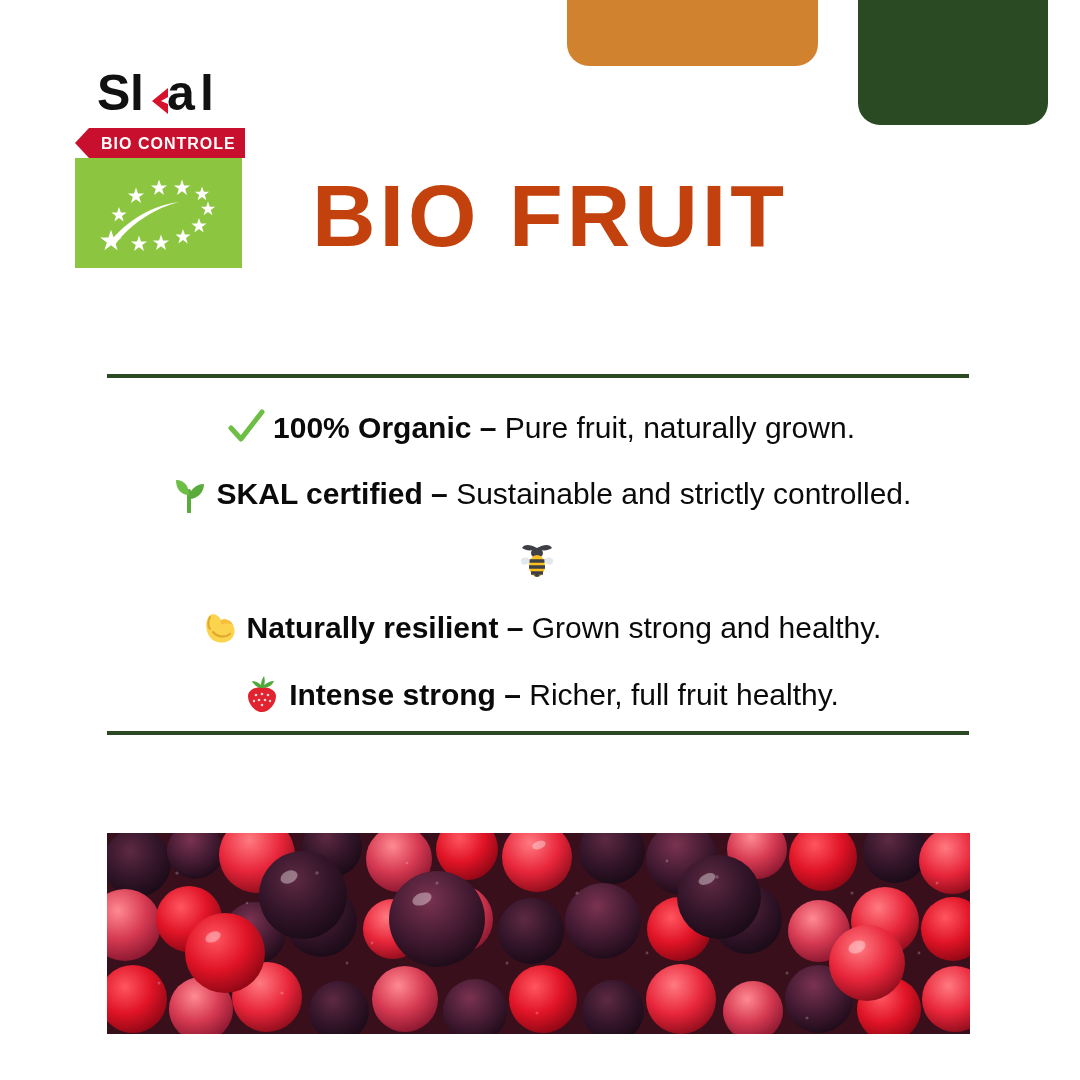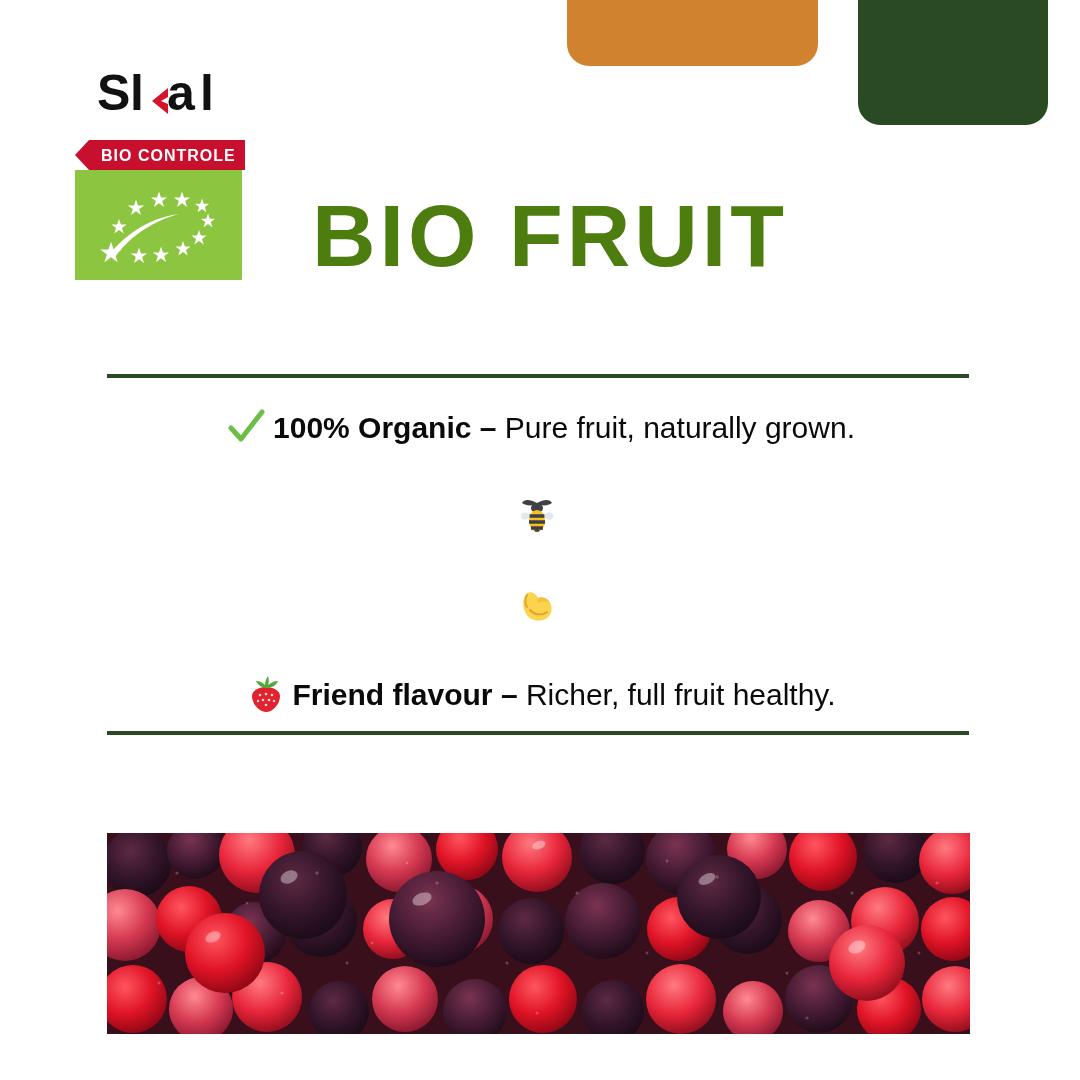--- a/index.html
+++ b/index.html
@@ -51,21 +51,21 @@
   }
   .skal-word {
     height: 52px;
     position: relative;
     margin-left: 22px;
   }
   .skal-word svg { display: block; }
 
   .bio-controle {
     position: relative;
-    margin-top: 20px;
+    margin-top: 8px;
     height: 28px;
     width: 170px;
   }
   .bio-controle svg { display: block; }
 
   .eu-leaf {
     margin-top: 2px;
     width: 167px;
     height: 110px;
     background: #8cc540;
@@ -73,24 +73,23 @@
   }
   .eu-leaf svg { display: block; }
 
   .page-title {
     position: absolute;
     left: 312px;
     top: 172px;
     font-size: 88px;
     font-weight: 700;
     letter-spacing: 4px;
-    color: #4d7c0f;
+    color: #c2410c;
     line-height: 1;
     font-family: "Liberation Sans", sans-serif;
-    margin-top: 20px;
   }
 
   
   .rule {
     position: absolute;
     left: 107px;
     width: 862px;
     height: 4px;
     background: #2a4a24;
   }
@@ -238,20 +237,32 @@
     <span class="feature-icon">
       <svg width="40" height="40" viewBox="0 0 40 40">
         <path d="M5 21 L15 32 L36 5" fill="none" stroke="#6cbe45" stroke-width="5" stroke-linecap="round" stroke-linejoin="round"></path>
       </svg>
     </span>
     <span class="feature-text">
       <span class="lead">100% Organic –</span><span class="rest"> Pure fruit, naturally grown.</span>
     </span>
   </div>
 
+  <div class="feature-row">
+    <span class="feature-icon">
+      <svg width="34" height="38" viewBox="0 0 34 38">
+        <path d="M16 37 L16 16" stroke="#5aab3c" stroke-width="4" stroke-linecap="round" fill="none"></path>
+        <path d="M16 20 C7 20, 3 13, 3 5 C12 5, 16 12, 16 20 Z" fill="#6cbe45"></path>
+        <path d="M16 24 C25 24, 31 17, 31 9 C22 9, 16 16, 16 24 Z" fill="#5aab3c"></path>
+      </svg>
+    </span>
+    <span class="feature-text">
+      <span class="lead">SKAL certified –</span><span class="rest"> Sustainable and strictly controlled.</span>
+    </span>
+  </div>
 
   <div class="feature-row">
     <span class="feature-icon">
       <svg width="38" height="38" viewBox="0 0 38 38">
         <path d="M19 6 C12 2, 6 2, 4 6 C8 9, 14 9, 19 7 Z" fill="#3f3f46"></path>
         <path d="M19 6 C26 2, 32 2, 34 6 C30 9, 24 9, 19 7 Z" fill="#3f3f46"></path>
         <ellipse cx="19" cy="11" rx="6" ry="5" fill="#3f3f46"></ellipse>
         <path d="M10 16 C4 14, 1 18, 4 22 C8 24, 12 21, 12 18 Z" fill="#dfe6ea" opacity="0.92"></path>
         <path d="M28 16 C34 14, 37 18, 34 22 C30 24, 26 21, 26 18 Z" fill="#dfe6ea" opacity="0.92"></path>
         <ellipse cx="19" cy="24" rx="8" ry="11" fill="#fcc021"></ellipse>
@@ -263,20 +274,23 @@
 
   <div class="feature-row">
     <span class="feature-icon">
       <svg width="38" height="38" viewBox="0 0 38 38">
         <path d="M9 7 C5 11, 4 19, 7 26 C10 33, 18 36, 25 34 C32 32, 35 25, 33 19
                  C31 13, 25 10, 20 12 C18 8, 14 5, 9 7 Z" fill="#fcd34d"></path>
         <path d="M20 12 C24 10, 30 12, 32 17 C28 15, 23 15, 20 17 Z" fill="#f5bf3c"></path>
         <path d="M12 24 C16 29, 24 30, 29 26" fill="none" stroke="#e0a82e" stroke-width="2.2" stroke-linecap="round"></path>
         <path d="M9 9 C7 13, 7 18, 9 21" fill="none" stroke="#e0a82e" stroke-width="2" stroke-linecap="round"></path>
       </svg>
+    </span>
+    <span class="feature-text">
+      <span class="lead">Naturally resilient –</span><span class="rest"> Grown strong and healthy.</span>
     </span>
   </div>
 
   <div class="feature-row">
     <span class="feature-icon">
       <svg width="34" height="38" viewBox="0 0 34 38">
         <path d="M17 12 C25 12, 31 16, 31 21 C31 29, 24 37, 17 37 C10 37, 3 29, 3 21
                  C3 16, 9 12, 17 12 Z" fill="#e0232e"></path>
         <g fill="#ffd9dd">
           <circle cx="11" cy="20" r="1.3"></circle>
@@ -286,21 +300,21 @@
           <circle cx="20" cy="25" r="1.3"></circle>
             <circle cx="17" cy="30" r="1.3"></circle>
           <circle cx="9" cy="26" r="1.2"></circle>
             <circle cx="25" cy="26" r="1.2"></circle>
         </g>
         <path d="M17 13 C13 13, 9 10, 7 6 C11 6, 14 8, 16 10 C16 7, 17 4, 19 1
                  C20 4, 20 8, 19 10 C22 8, 25 6, 29 6 C27 11, 22 13, 17 13 Z" fill="#4faa3a"></path>
       </svg>
     </span>
     <span class="feature-text">
-      <span class="lead">Friend flavour –</span><span class="rest"> Richer, full fruit healthy.</span>
+      <span class="lead">Intense strong –</span><span class="rest"> Richer, full fruit healthy.</span>
     </span>
   </div>
 
 </div>
 
 <div class="photo">
   <svg width="863" height="201" viewBox="0 0 863 201" preserveAspectRatio="none">
     <defs>
       <radialGradient id="gRed" cx="38%" cy="32%" r="72%">
         <stop offset="0%" stop-color="#ff5560"></stop>

